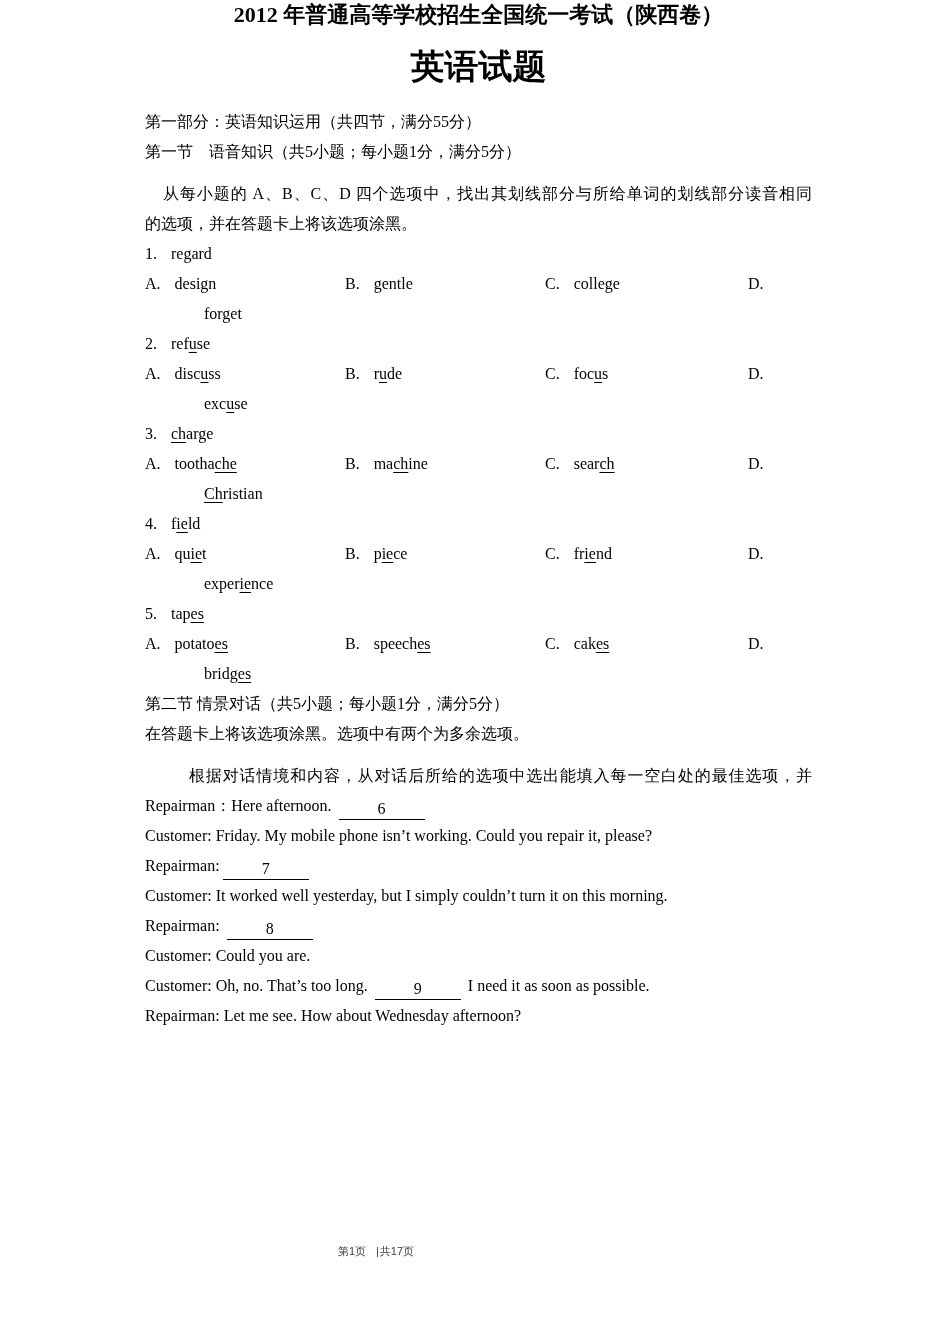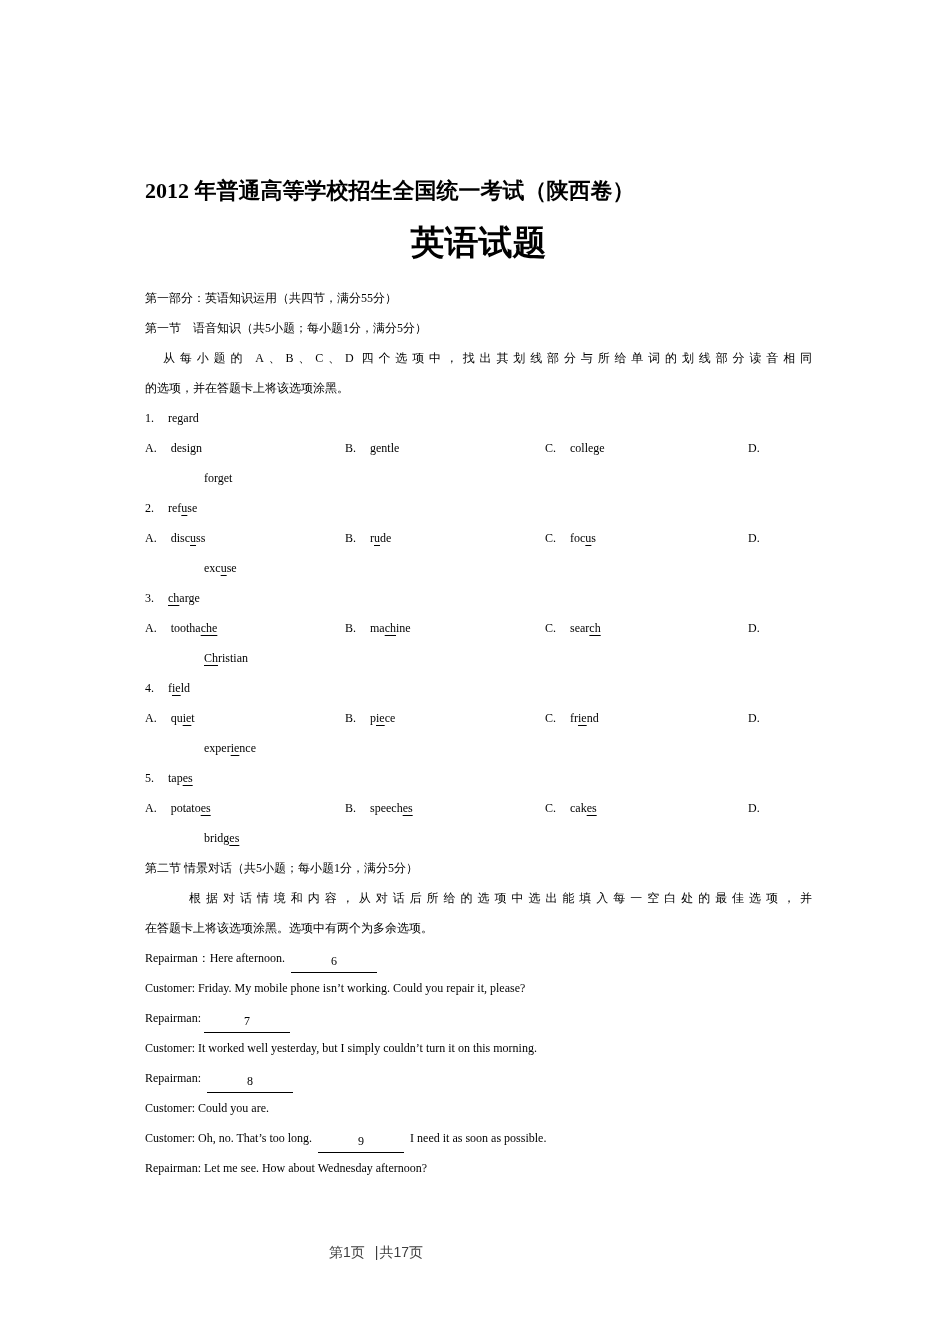--- a/index.html
+++ b/index.html
@@ -3,43 +3,43 @@
 <meta charset="utf-8">
 <style>
   * { margin:0; padding:0; box-sizing:border-box; }
   html,body { background:#ffffff; }
   body {
     width:950px; height:1344px; position:relative;
     font-family:"Liberation Serif","DejaVu Serif",serif;
     color:#000;
   }
   .page { position:absolute; left:145px; top:0; width:667px; }
-  .doc-title { margin-top:176px; font-size:22px; font-weight:bold; line-height:30px; }
+  .doc-title { text-align:center; font-size:22px; font-weight:bold; line-height:30px; }
   .doc-subtitle { margin-top:13px; text-align:center; font-size:34px; font-weight:bold; line-height:48px; }
-  .content { margin-top:16px; font-size:12px; }
+  .content { margin-top:16px; font-size:16px; }
   .line { line-height:30px; height:30px; white-space:nowrap; }
-  .justify { white-space:normal; text-align:justify; text-align-last:justify; }
+  .justify { white-space:normal; text-align:justify; text-align-last:justify;margin-top:12px; }
   .indent1 { padding-left:18px; }
   .indent2 { padding-left:44px; }
   .num { display:inline-block; }
   .w { margin-left:14px; }
   .opt { display:inline-block; }
   .opt-a { width:200px; }
   .opt-b { width:200px; }
   .opt-c { width:203px; }
   .cont { padding-left:45px; }
   .u { text-decoration:underline; text-underline-offset:3px; }
   .blank {
     display:inline-block; width:86px; height:23px; line-height:23px;
     text-align:center; border-bottom:1px solid #000;
     vertical-align:-3px; margin:0 3px;
   }
   .footer {
     position:absolute; left:0; top:1244px; width:752px; text-align:center;
-    font-size:14px; color:#3d3d3d;
+    font-size:11px; color:#3d3d3d;
     font-family:"Liberation Sans","DejaVu Sans",sans-serif;
   }
   .sep { margin:0 1px 0 10px; }
 </style>
 </head>
 <body>
 
 <div class="page">
   <div class="doc-title">2012 年普通高等学校招生全国统一考试（陕西卷）</div>
   <div class="doc-subtitle">英语试题</div>
@@ -74,22 +74,22 @@
       <div class="line cont"><span class="w"><span>exper</span><span class="u">ie</span><span>nce</span></span></div>
     </div>
 
     <div>
       <div class="line"><span class="num">5.</span><span class="w"><span>tap</span><span class="u">es</span><span></span></span></div>
       <div class="line"><span class="opt opt-a"><span>A.</span><span class="w"><span>potato</span><span class="u">es</span><span></span></span></span><span class="opt opt-b"><span>B.</span><span class="w"><span>speech</span><span class="u">es</span><span></span></span></span><span class="opt opt-c"><span>C.</span><span class="w"><span>cak</span><span class="u">es</span><span></span></span></span><span class="opt">D.</span></div>
       <div class="line cont"><span class="w"><span>bridg</span><span class="u">es</span><span></span></span></div>
     </div>
 
     <div class="line">第二节 情景对话（共5小题；每小题1分，满分5分）</div>
+    <div class="line">在答题卡上将该选项涂黑。选项中有两个为多余选项。</div>
     <div class="line justify indent2">根据对话情境和内容，从对话后所给的选项中选出能填入每一空白处的最佳选项，并</div>
-    <div class="line">在答题卡上将该选项涂黑。选项中有两个为多余选项。</div>
 
     <div class="line"><span>Repairman：Here afternoon. </span><span class="blank">6</span></div>
     <div class="line">Customer: Friday. My mobile phone isn’t working. Could you repair it, please?</div>
     <div class="line"><span>Repairman:</span><span class="blank">7</span></div>
     <div class="line">Customer: It worked well yesterday, but I simply couldn’t turn it on this morning.</div>
     <div class="line"><span>Repairman: </span><span class="blank">8</span></div>
     <div class="line">Customer: Could you are.</div>
     <div class="line"><span>Customer: Oh, no. That’s too long. </span><span class="blank">9</span><span> I need it as soon as possible.</span></div>
     <div class="line">Repairman: Let me see. How about Wednesday afternoon?</div>
   </div>

